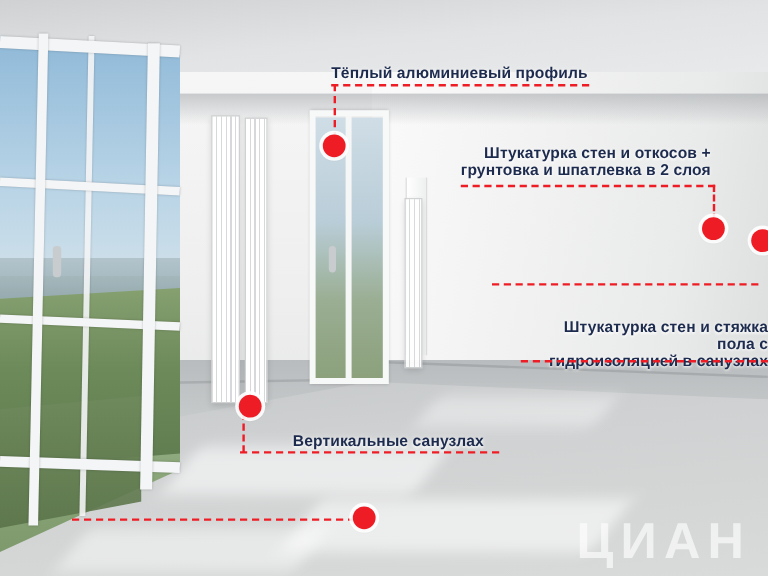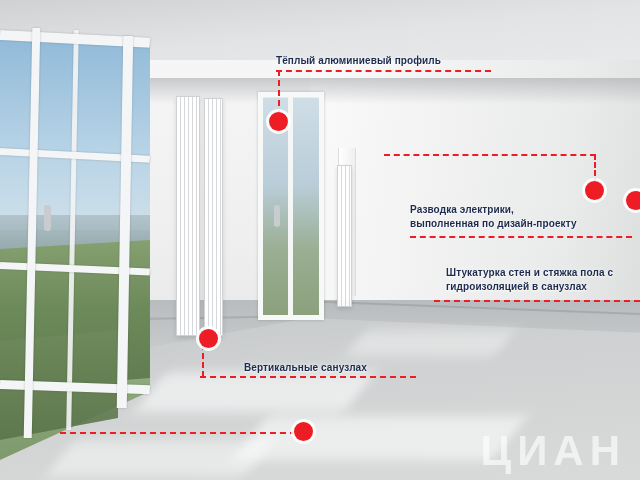--- a/index.html
+++ b/index.html
@@ -173,27 +173,28 @@
     background: #ee1c25;
     box-shadow: 0 0 0 3px rgba(255,255,255,0.9), 0 1px 3px rgba(0,0,0,0.35);
     cursor: pointer;
   }
   .dot.md { width: 19px; height: 19px; }
 
   
   .label {
     position: absolute;
     color: #1d2b4e;
-    font-size: 10px;
+    font-size: 13px;
     font-weight: bold;
     line-height: 14px;
     letter-spacing: 0.1px;
     white-space: pre-line;
     text-shadow: 0 1px 2px rgba(255,255,255,0.85),
                  0 0 4px rgba(255,255,255,0.7);
+    text-align: right;
   }
 
   
   .leader {
     position: absolute;
     border-top: 2px dashed #ee1c25;
     height: 0;
     transform-origin: left center;
   }
   .leader-v {
@@ -260,26 +261,26 @@
 
   <div class="layer radiator" id="rad1"></div>
   <div class="layer radiator" id="rad2"></div>
   <div class="layer radiator" id="rad3"></div>
 
   <div class="label" style="left:276px; top:54px;">Тёплый алюминиевый профиль</div>
   <div class="leader" style="left:276px; top:70px; width:215px;"></div>
   <div class="leader-v" style="left:278px; top:70px; height:46px;"></div>
   <div class="dot md" style="left:269px; top:112px;"></div>
 
+  <div class="label" style="left:384px; top:121px;">Штукатурка стен и откосов +
+грунтовка и шпатлевка в 2 слоя</div>
   <div class="leader" style="left:384px; top:154px; width:212px;"></div>
   <div class="leader-v" style="left:594px; top:154px; height:30px;"></div>
   <div class="dot md" style="left:585px; top:181px;"></div>
 
-  <div class="label" style="left:410px; top:203px;">Разводка электрики,
-выполненная по дизайн-проекту</div>
   <div class="leader" style="left:410px; top:236px; width:222px;"></div>
   <div class="dot md" style="left:626px; top:191px;"></div>
 
   <div class="label" style="left:446px; top:266px;">Штукатурка стен и стяжка пола с
 гидроизоляцией в санузлах</div>
   <div class="leader" style="left:434px; top:300px; width:206px;"></div>
 
   <div class="label" style="left:244px; top:361px;">Вертикальные санузлах</div>
   <div class="leader" style="left:200px; top:376px; width:216px;"></div>
   <div class="leader-v" style="left:202px; top:344px; height:33px;"></div>

